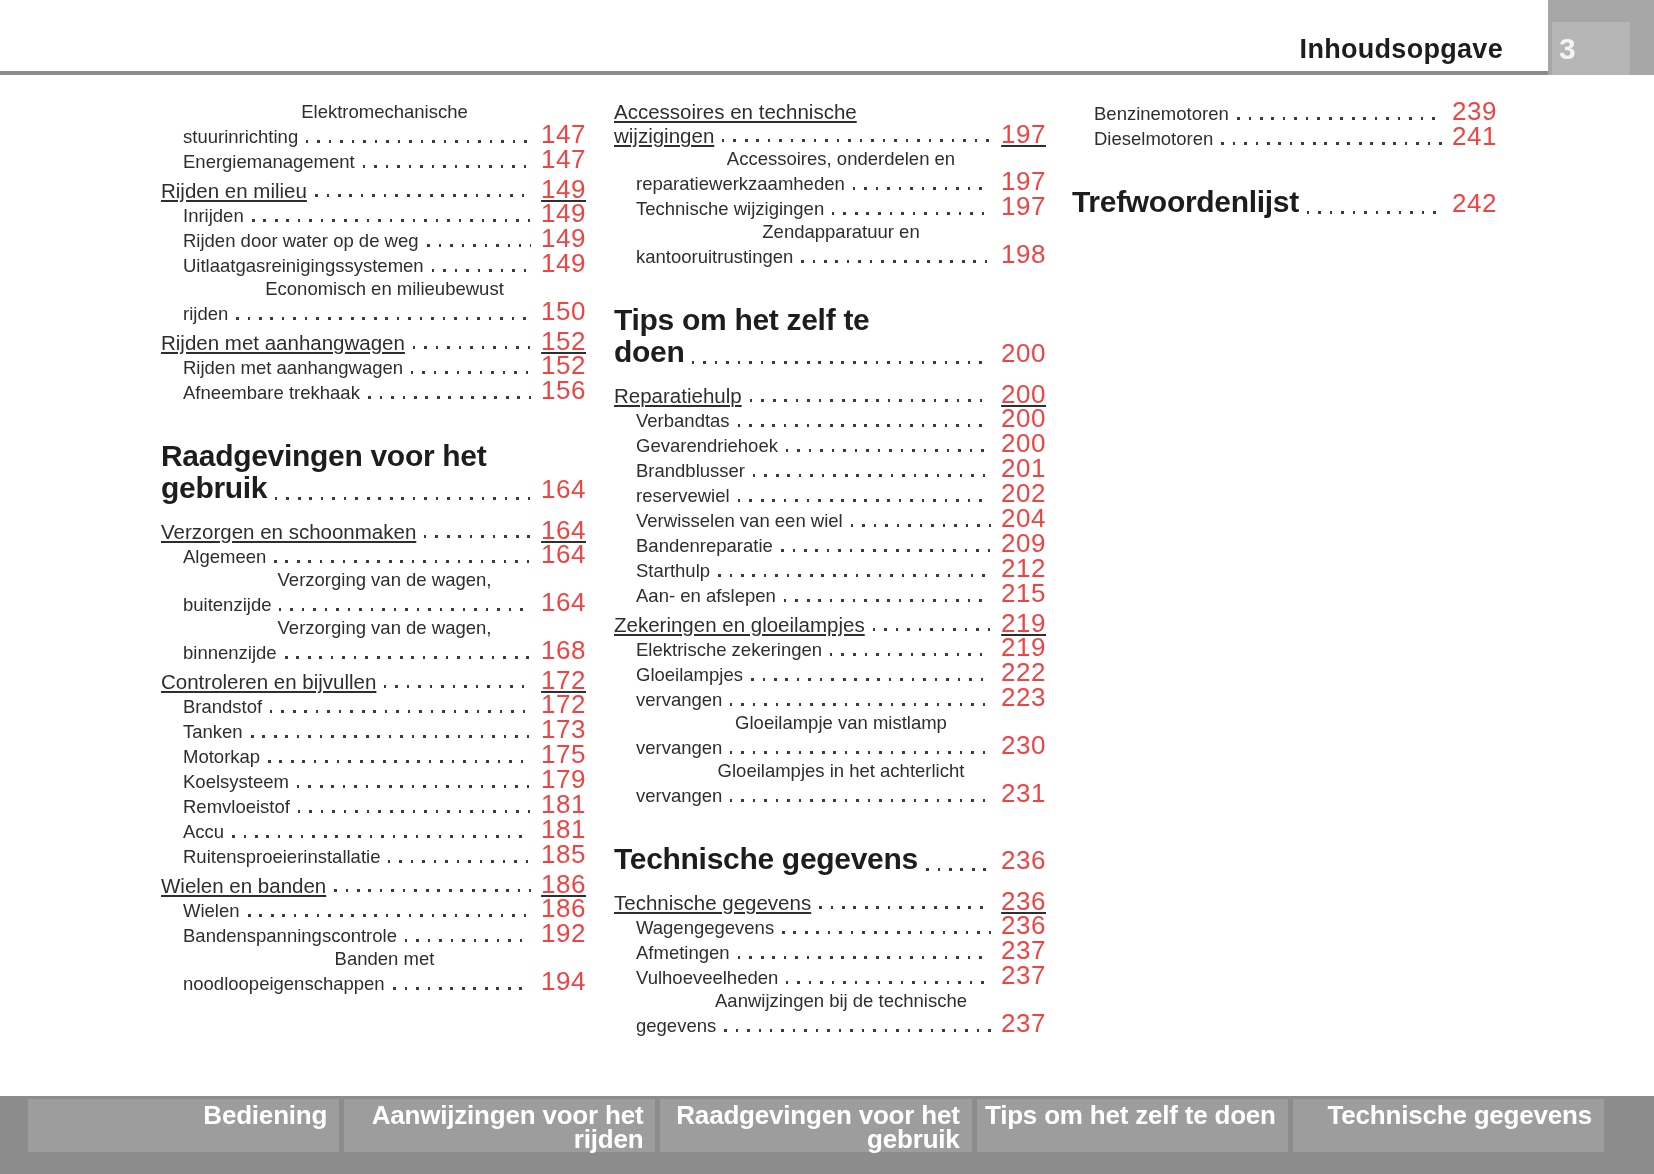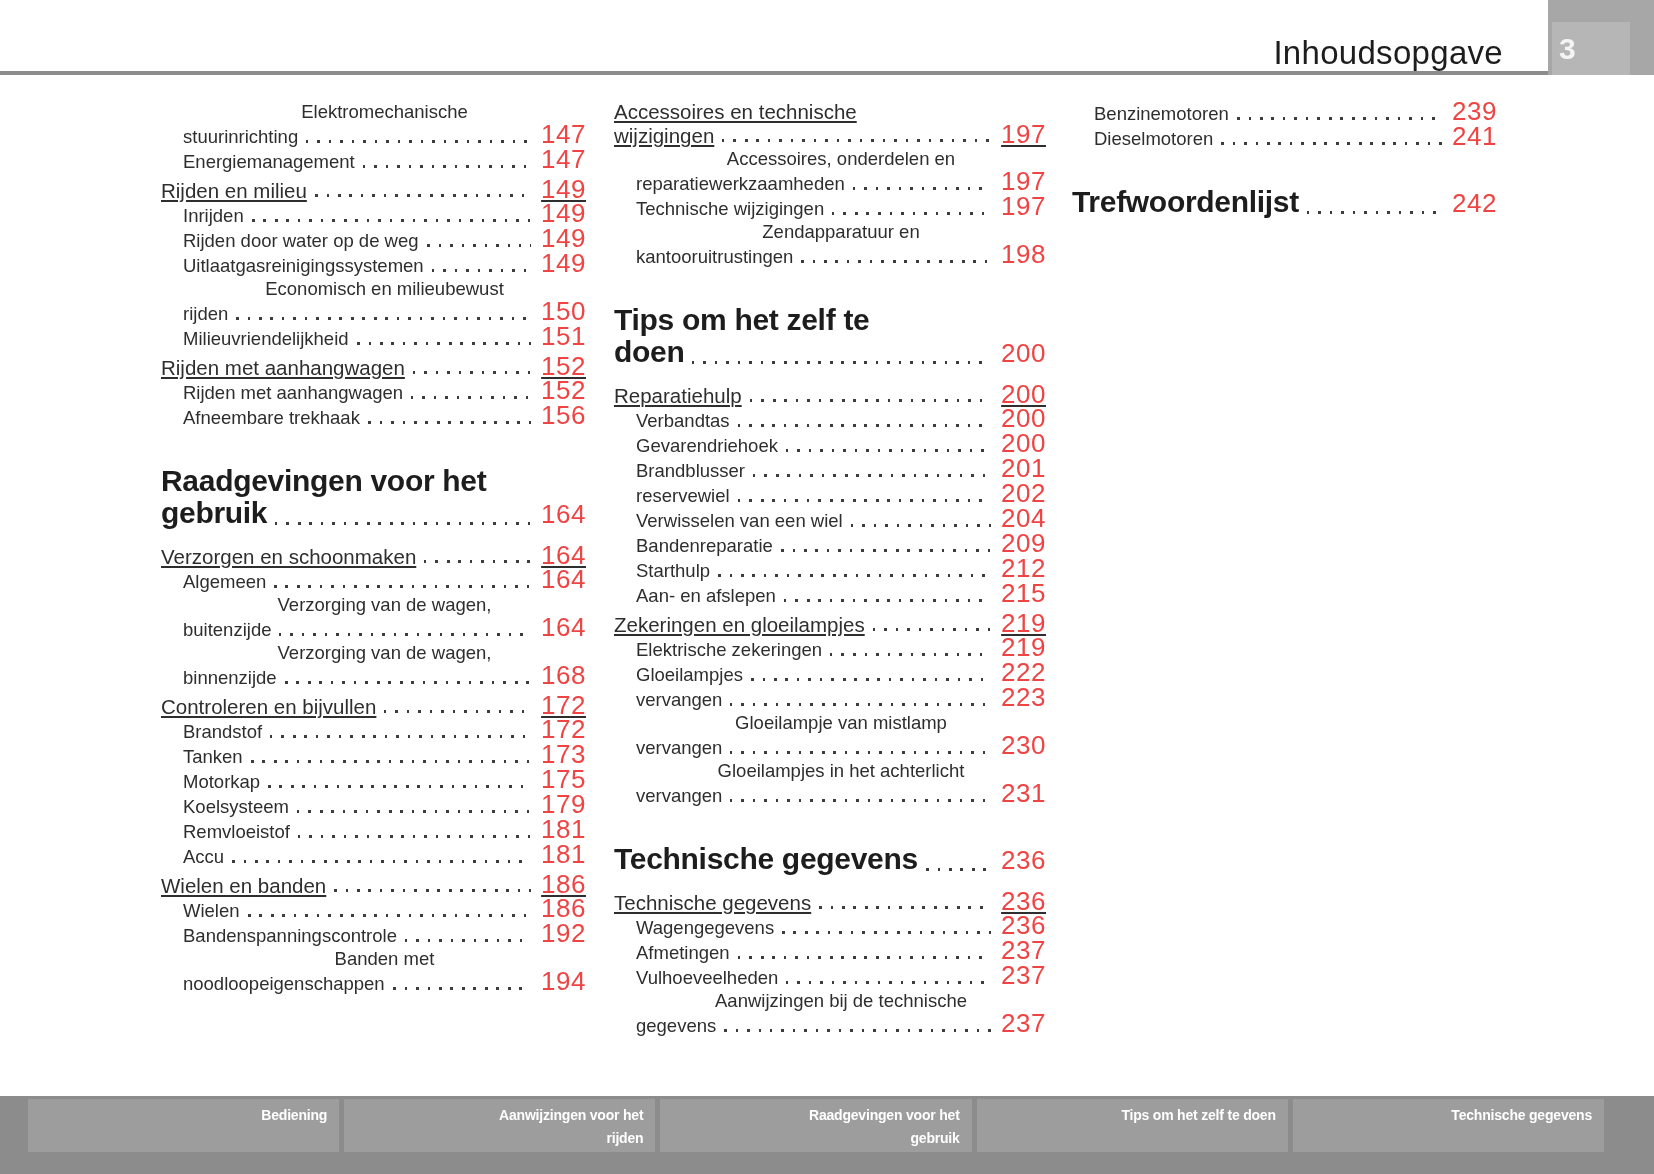--- a/index.html
+++ b/index.html
@@ -1,20 +1,20 @@
 <!DOCTYPE html>
 <html><head>
 <meta charset="utf-8">
 <style>
   html,body{margin:0;padding:0;}
   body{background:#ffffff;font-family:"Liberation Sans", sans-serif;}
   .page{position:relative;width:1654px;height:1174px;background:#ffffff;overflow:hidden;}
 
   
-  .header-title{position:absolute;top:34px;right:151px;font-size:33px;font-weight:400;
+  .header-title{position:absolute;top:34px;right:151px;font-size:27px;font-weight:700;
     color:#1d1d1d;letter-spacing:0.3px;margin-left:28px;}
   .header-rule{position:absolute;left:0;top:71px;width:1654px;height:4px;background:#8c8c8c;}
   .page-box{position:absolute;right:0;top:0;width:106px;height:75px;background:#a7a7a7;z-index:2;}
   .page-box-inner{position:absolute;left:4px;top:22px;width:78px;height:53px;background:#b6b6b6;}
   .page-num{position:absolute;left:7px;top:10px;color:#f4f4f4;font-size:30px;font-weight:700;}
 
   
   .col{position:absolute;top:100px;}
   .col1{left:161px;width:425px;}
   .col2{left:614px;width:432px;}
@@ -31,21 +31,21 @@
   .gap-after-chapter{margin-top:14px;}
   .leader{flex:1;height:3px;align-self:flex-end;margin:0 10px 5px 8px;
     background-image:repeating-linear-gradient(to right,#3c3c3c 0 2.5px,transparent 2.5px 11.5px);}
   .num{font-size:26px;min-width:34px;text-align:right;font-weight:400;color:#ef4444;letter-spacing:0.5px;}
   .chapter .num{font-weight:400;}
 
   
   .footer{position:absolute;left:0;top:1096px;width:1654px;height:78px;background:#8c8c8c;}
   .tabs{position:absolute;left:28px;right:50px;top:3px;height:53px;display:flex;gap:5px;}
   .tab{flex:1;background:#9d9d9d;text-align:right;padding:5px 12px 0 8px;box-sizing:border-box;}
-  .tab-label{color:#ffffff;font-weight:700;font-size:14px;line-height:23px;
+  .tab-label{color:#ffffff;font-weight:700;font-size:26px;line-height:23px;
     white-space:pre-line;letter-spacing:-0.2px;}
 </style>
 </head>
 <body>
 
 <div class="page">
 
   <div class="header-title">Inhoudsopgave</div>
   <div class="header-rule"></div>
   <div class="page-box">
@@ -89,25 +89,20 @@
         <span class="num">149</span>
       </div>
       <div class="row sub">
         <span class="t">Economisch en milieubewust</span>
       </div>
       <div class="row sub">
         <span class="t">rijden</span>
         <span class="leader"></span>
         <span class="num">150</span>
       </div>
-      <div class="row sub">
-        <span class="t">Milieuvriendelijkheid</span>
-        <span class="leader"></span>
-        <span class="num">151</span>
-      </div>
       <div class="row section gap-section">
         <span class="t">Rijden met aanhangwagen</span>
         <span class="leader"></span>
         <span class="num">152</span>
       </div>
       <div class="row sub">
         <span class="t">Rijden met aanhangwagen</span>
         <span class="leader"></span>
         <span class="num">152</span>
       </div>
@@ -177,20 +172,25 @@
       </div>
       <div class="row sub">
         <span class="t">Remvloeistof</span>
         <span class="leader"></span>
         <span class="num">181</span>
       </div>
       <div class="row sub">
         <span class="t">Accu</span>
         <span class="leader"></span>
         <span class="num">181</span>
+      </div>
+      <div class="row sub">
+        <span class="t">Ruitensproeierinstallatie</span>
+        <span class="leader"></span>
+        <span class="num">185</span>
       </div>
       <div class="row section gap-section">
         <span class="t">Wielen en banden</span>
         <span class="leader"></span>
         <span class="num">186</span>
       </div>
       <div class="row sub">
         <span class="t">Wielen</span>
         <span class="leader"></span>
         <span class="num">186</span>

